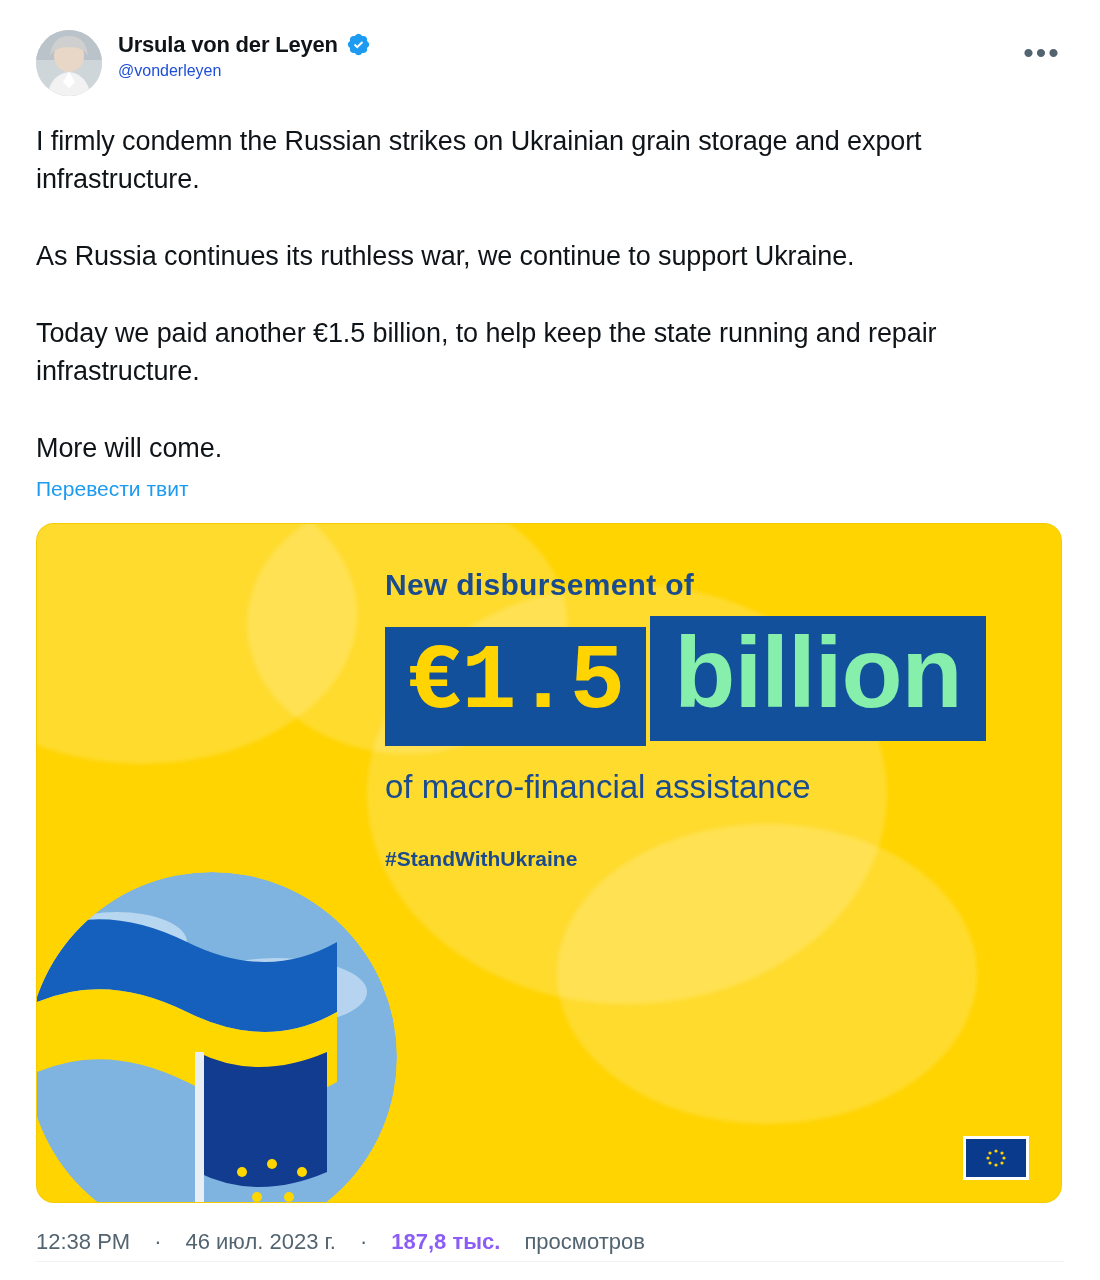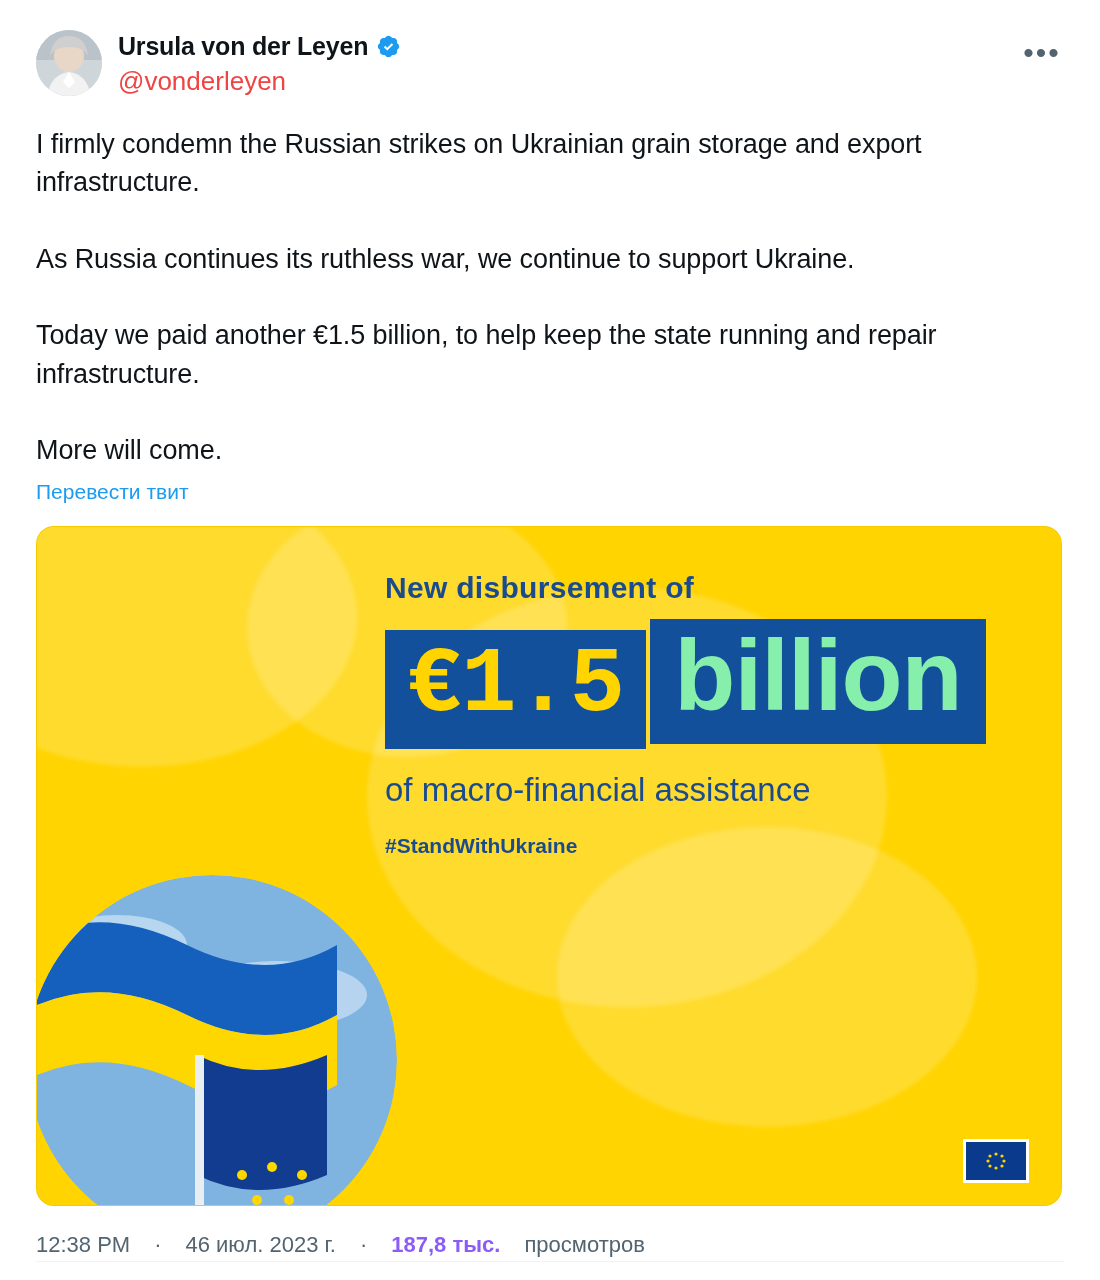--- a/index.html
+++ b/index.html
@@ -44,34 +44,34 @@
     flex-direction: column;
     justify-content: center;
     padding-top: 2px;
   }
   .name-row {
     display: flex;
     align-items: center;
     gap: 8px;
   }
   .display-name {
-    font-size: 25px;
+    font-size: 22px;
     font-weight: bold;
     color: #0f1419;
     line-height: 1.15;
     letter-spacing: -0.2px;
   }
   .verified {
     width: 25px;
     height: 25px;
     display: inline-block;
   }
   .handle {
-    font-size: 26px;
-    color: #ef4444;
+    font-size: 16px;
+    color: #1d4ed8;
     line-height: 1.3;
     margin-top: 4px;
   }
   .more-btn {
     position: absolute;
     right: 0;
     top: 6px;
     width: 44px;
     height: 34px;
     display: flex;
@@ -174,21 +174,21 @@
   }
   .m-line4 {
     margin-top: 8px;
     font-size: 33px;
     line-height: 1.3;
     color: #1b4b8f;
     font-weight: normal;
     max-width: 470px;
   }
   .hashtag {
-    margin-top: 22px;
+    margin-top: 38px;
     font-size: 21px;
     color: #1b4b8f;
     font-weight: bold;
   }
   .eu-badge {
     position: absolute;
     right: 32px;
     bottom: 22px;
     width: 66px;
     height: 44px;

